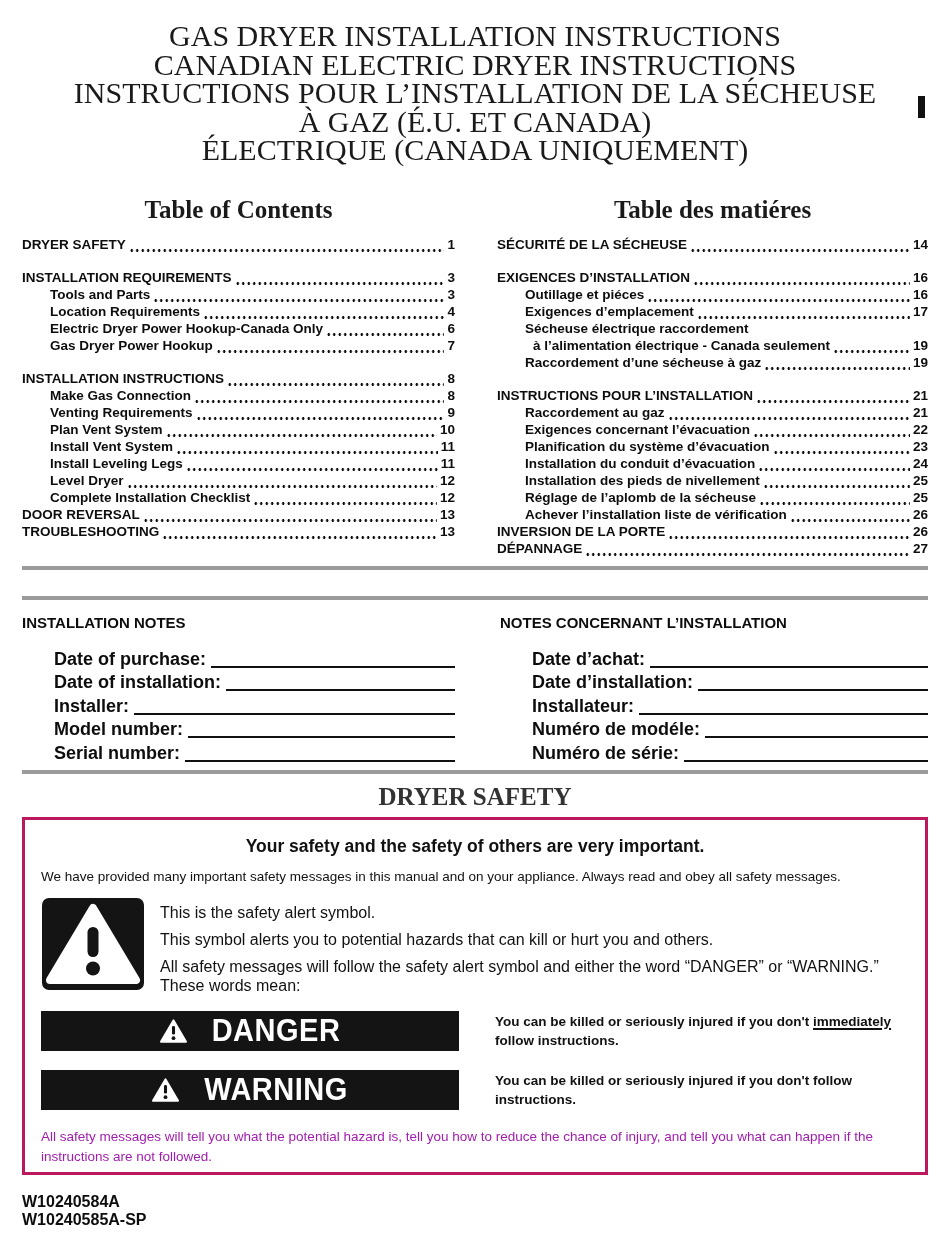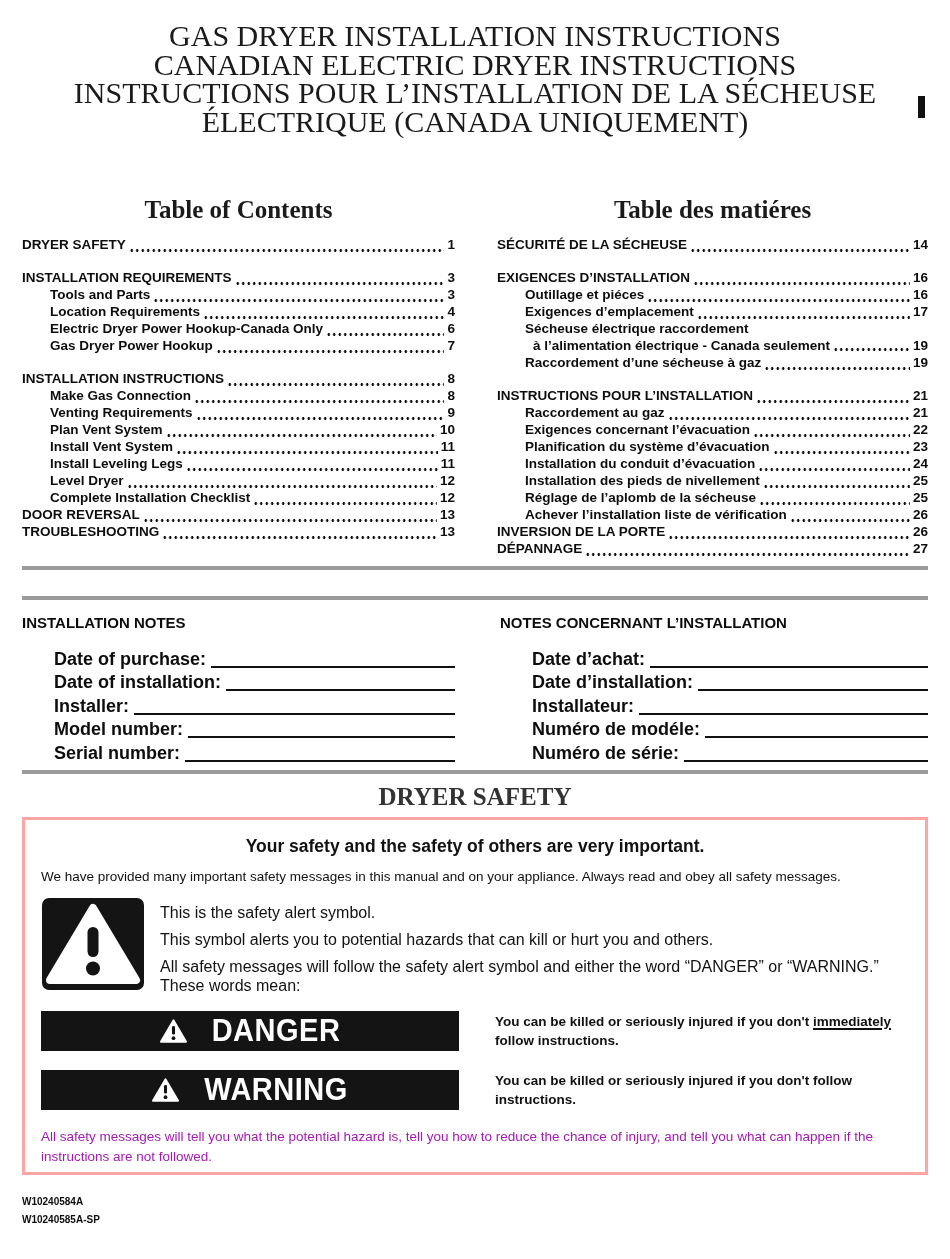--- a/index.html
+++ b/index.html
@@ -15,21 +15,21 @@
   
   .toc{position:absolute;top:196px;width:433px;}
   .toc.en{left:22px;}
   .toc.fr{left:497px;width:431px;}
   .toc-heading{text-align:center;font-family:"Liberation Serif","DejaVu Serif",serif;
                font-weight:700;font-size:25px;color:#1a1a1a;margin-bottom:12px;}
   .toc-row{display:flex;align-items:flex-end;font-size:13.5px;font-weight:700;
            line-height:17px;white-space:nowrap;}
   .toc-row.gap{margin-top:16px;}
   .toc-row.sub{padding-left:28px;}
-  .toc-row.sub2{padding-left:36px;align-items:center;}
+  .toc-row.sub2{padding-left:36px;}
   .leader{flex:1 1 auto;height:13px;margin:0 3px;min-width:8px;
           background-image:radial-gradient(circle,#0d0d0d 1.25px,transparent 1.45px);
           background-size:5.5px 3px;background-repeat:repeat-x;background-position:left bottom 1px;}
   .toc-row.nodots .leader{visibility:hidden;}
   .toc-page{white-space:nowrap;}
 
   
   .rule{position:absolute;left:22px;right:22px;height:4px;background:#9b9b9b;}
   .rule1{top:566px;} .rule2{top:596px;} .rule3{top:770px;}
   .lang-note{position:absolute;top:575px;left:0;right:0;text-align:center;
@@ -42,55 +42,56 @@
   .notes-heading{font-size:15px;font-weight:700;margin-bottom:15px;}
   .note-row{display:flex;align-items:flex-end;height:23.5px;font-size:18px;font-weight:700;margin-left:32px;}
   .note-label{white-space:nowrap;}
   .note-line{flex:1 1 auto;border-bottom:2px solid #111;margin-left:5px;margin-bottom:2px;height:12px;}
 
   
   .safety-heading{position:absolute;top:783px;left:0;right:0;text-align:center;
                   font-family:"Liberation Serif","DejaVu Serif",serif;font-weight:700;
                   font-size:25px;color:#333;}
   .safety-box{position:absolute;top:817px;left:22px;width:906px;height:358px;
-              border:3px solid #fca5a5;box-sizing:border-box;padding:0 16px;}
+              border:3px solid #be185d;box-sizing:border-box;padding:0 16px;}
   .safety-title{text-align:center;font-size:17.5px;font-weight:700;margin-top:16px;color:#111;}
   .safety-intro{font-size:13.5px;line-height:20px;margin-top:10px;color:#111;}
   .alert-row{display:flex;margin-top:10px;gap:15px;}
   .alert-icon{flex:0 0 auto;}
   .alert-lines{font-size:16px;color:#111;padding-top:7px;}
   .alert-lines .ln{margin-bottom:10px;line-height:17px;}
   .alert-lines .ln:nth-last-child(-n+2){margin-bottom:2px;}
   .signal-row{display:flex;align-items:flex-start;margin-top:15px;}
   .signal-row.warn{margin-top:19px;}
   .signal-box{width:418px;height:40px;background:#141414;color:#fff;display:flex;
               align-items:center;justify-content:center;gap:25px;flex:0 0 auto;}
   .signal-word{font-size:29px;font-weight:700;letter-spacing:0.5px;line-height:1;
                transform:scaleY(1.05);}
   .signal-text{flex:1 1 auto;padding-left:36px;font-size:13.5px;font-weight:700;
                line-height:19px;padding-top:1px;color:#111;max-width:455px;}
   .ul{text-decoration:underline;text-decoration-thickness:1.5px;text-underline-offset:2px;}
   .safety-outro{font-size:13.5px;line-height:20px;margin-top:17px;color:#a21caf;}
 
   
-  .footer{position:absolute;top:1193px;left:22px;font-size:10px;font-weight:700;line-height:18px;}
+  .footer{position:absolute;top:1193px;left:22px;font-size:16px;font-weight:700;line-height:18px;}
 </style>
 </head>
 <body>
 
 <div class="page">
 
   <div class="title-block">
 
       <div class="title-line">GAS DRYER INSTALLATION INSTRUCTIONS</div>
 
       <div class="title-line">CANADIAN ELECTRIC DRYER INSTRUCTIONS</div>
 
       <div class="title-line">INSTRUCTIONS POUR L’INSTALLATION DE LA SÉCHEUSE</div>
 
+      <div class="title-line">À GAZ (É.U. ET CANADA)</div>
 
       <div class="title-line">ÉLECTRIQUE (CANADA UNIQUEMENT)</div>
     </div>
   <div class="scan-artifact"></div>
 
   <div class="toc en">
     <div class="toc-heading">Table of Contents</div>
     <div class="toc-list">
 
         <div class="toc-row top">

